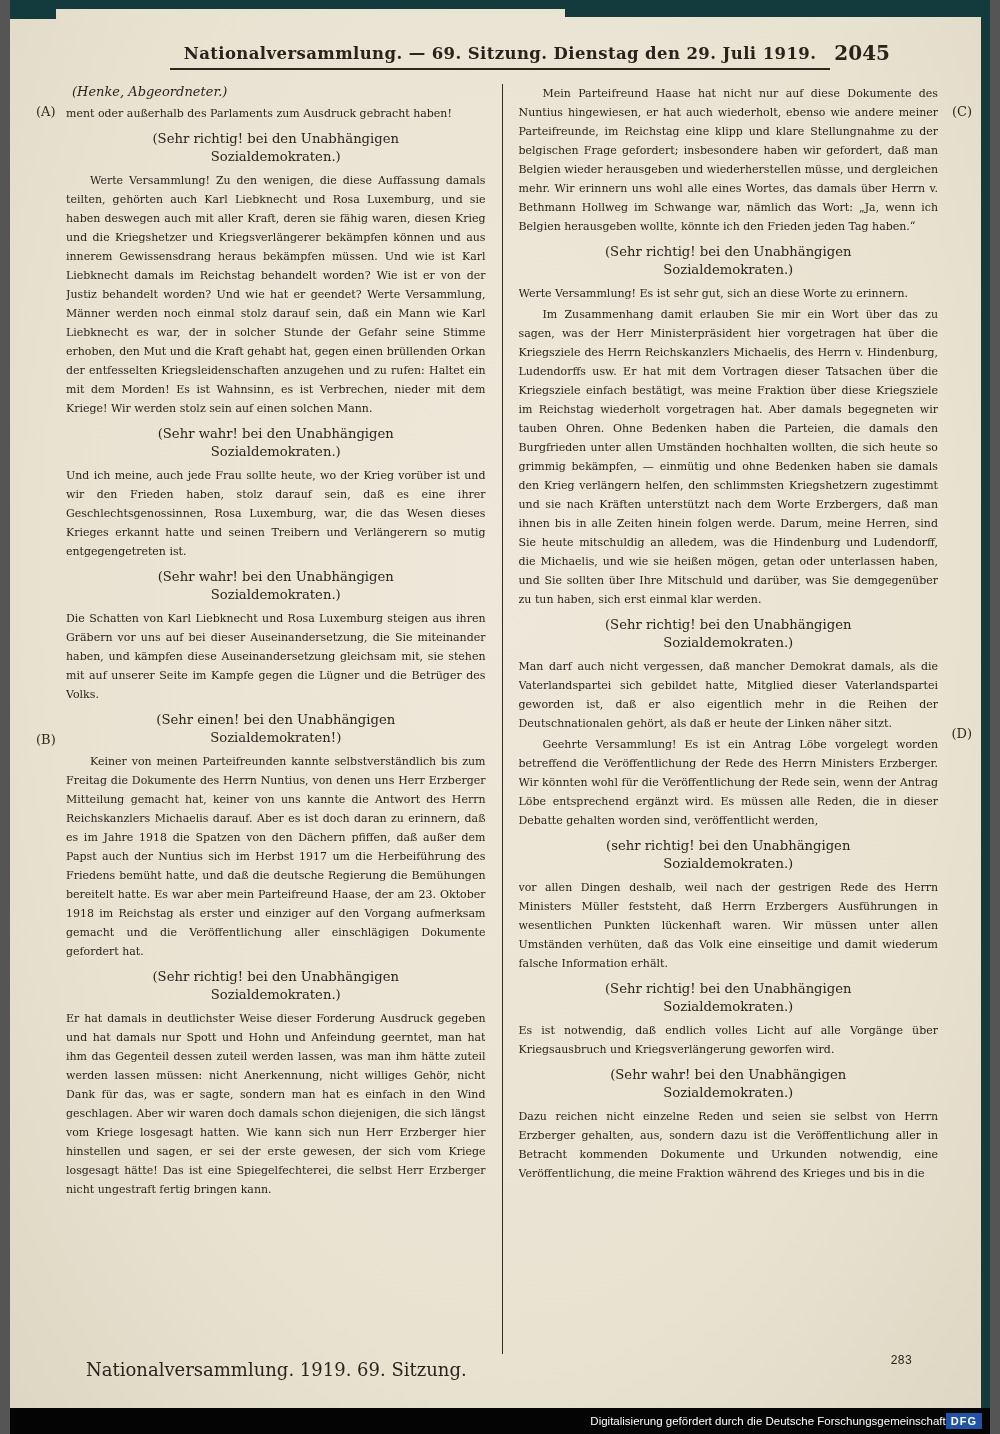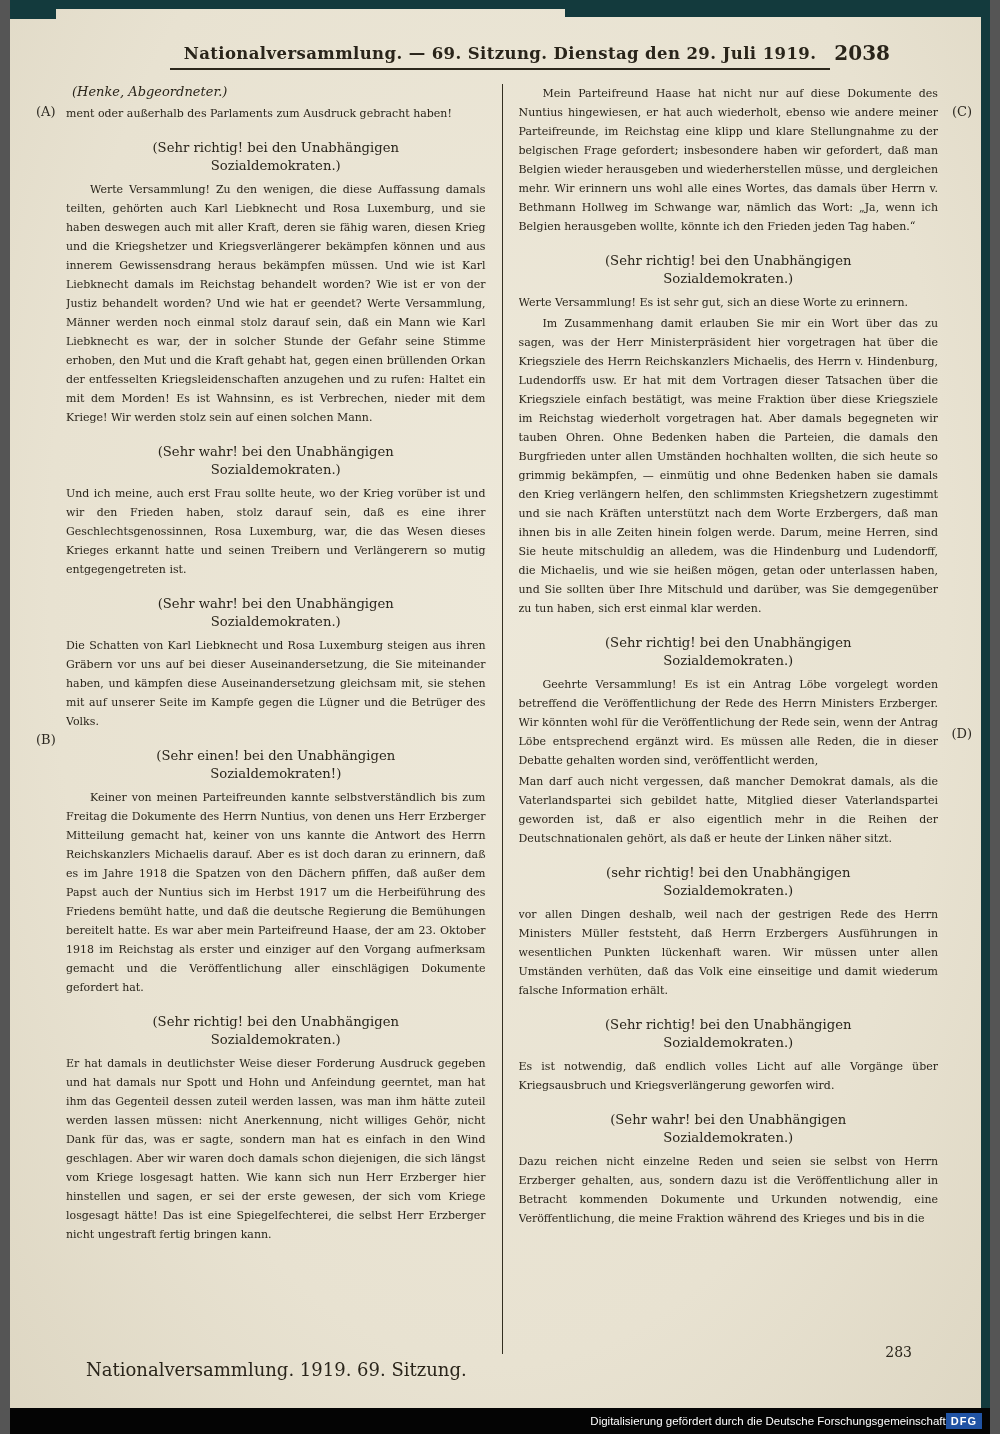--- a/index.html
+++ b/index.html
@@ -63,25 +63,25 @@
     line-height: 19px;
     text-align: justify;
     margin-bottom: 2px;
   }
   .para.indent { text-indent: 24px; }
   .interjection {
     font-size: 13.2px;
     line-height: 18px;
     text-align: center;
     max-width: 280px;
-    margin: 16px auto 5px;
+    margin: 7px auto 5px;
   }
 
   .footer-left { position: absolute; left: 76px; bottom: 54px; font-size: 18px; }
-  .footer-right { position: absolute; right: 78px; bottom: 74px; font-size: 14px; }
+  .footer-right { position: absolute; right: 78px; bottom: 66px; font-size: 12px; font-family: Liberation Mono, monospace; }
 
   .bottom-bar {
     position: absolute;
     left: 0; right: 0; bottom: 0;
     height: 26px;
     background: #040404;
     display: flex;
     align-items: center;
     justify-content: flex-end;
     gap: 0;
@@ -104,55 +104,55 @@
 
 <div class="page">
 
   <div class="scan scan-top"></div>
   <div class="scan scan-top-right"></div>
   <div class="scan scan-corner"></div>
   <div class="scan scan-right"></div>
 
   <div class="header">
     <span class="header-title">Nationalversammlung. — 69. Sitzung. Dienstag den 29. Juli 1919.</span>
-    <span class="page-number">2038</span>
+    <span class="page-number">2045</span>
   </div>
 
   <span class="marker marker-a">(A)</span>
   <span class="marker marker-b">(B)</span>
   <span class="marker marker-c">(C)</span>
   <span class="marker marker-d">(D)</span>
 
   <div class="columns">
     <div class="col col-left">
       <div class="speaker-note">(Henke, Abgeordneter.)</div>
       <div>
           <div class="para">ment oder außerhalb des Parlaments zum Ausdruck gebracht haben!</div>
           <div class="interjection">(Sehr richtig! bei den Unabhängigen Sozialdemokraten.)</div>
           <div class="para indent">Werte Versammlung! Zu den wenigen, die diese Auffassung damals teilten, gehörten auch Karl Liebknecht und Rosa Luxemburg, und sie haben deswegen auch mit aller Kraft, deren sie fähig waren, diesen Krieg und die Kriegshetzer und Kriegsverlängerer bekämpfen können und aus innerem Gewissensdrang heraus bekämpfen müssen. Und wie ist Karl Liebknecht damals im Reichstag behandelt worden? Wie ist er von der Justiz behandelt worden? Und wie hat er geendet? Werte Versammlung, Männer werden noch einmal stolz darauf sein, daß ein Mann wie Karl Liebknecht es war, der in solcher Stunde der Gefahr seine Stimme erhoben, den Mut und die Kraft gehabt hat, gegen einen brüllenden Orkan der entfesselten Kriegsleidenschaften anzugehen und zu rufen: Haltet ein mit dem Morden! Es ist Wahnsinn, es ist Verbrechen, nieder mit dem Kriege! Wir werden stolz sein auf einen solchen Mann.</div>
           <div class="interjection">(Sehr wahr! bei den Unabhängigen Sozialdemokraten.)</div>
-          <div class="para">Und ich meine, auch erst Frau sollte heute, wo der Krieg vorüber ist und wir den Frieden haben, stolz darauf sein, daß es eine ihrer Geschlechtsgenossinnen, Rosa Luxemburg, war, die das Wesen dieses Krieges erkannt hatte und seinen Treibern und Verlängerern so mutig entgegengetreten ist.</div>
+          <div class="para">Und ich meine, auch jede Frau sollte heute, wo der Krieg vorüber ist und wir den Frieden haben, stolz darauf sein, daß es eine ihrer Geschlechtsgenossinnen, Rosa Luxemburg, war, die das Wesen dieses Krieges erkannt hatte und seinen Treibern und Verlängerern so mutig entgegengetreten ist.</div>
           <div class="interjection">(Sehr wahr! bei den Unabhängigen Sozialdemokraten.)</div>
           <div class="para">Die Schatten von Karl Liebknecht und Rosa Luxemburg steigen aus ihren Gräbern vor uns auf bei dieser Auseinandersetzung, die Sie miteinander haben, und kämpfen diese Auseinandersetzung gleichsam mit, sie stehen mit auf unserer Seite im Kampfe gegen die Lügner und die Betrüger des Volks.</div>
           <div class="interjection">(Sehr einen! bei den Unabhängigen Sozialdemokraten!)</div>
           <div class="para indent">Keiner von meinen Parteifreunden kannte selbstverständlich bis zum Freitag die Dokumente des Herrn Nuntius, von denen uns Herr Erzberger Mitteilung gemacht hat, keiner von uns kannte die Antwort des Herrn Reichskanzlers Michaelis darauf. Aber es ist doch daran zu erinnern, daß es im Jahre 1918 die Spatzen von den Dächern pfiffen, daß außer dem Papst auch der Nuntius sich im Herbst 1917 um die Herbeiführung des Friedens bemüht hatte, und daß die deutsche Regierung die Bemühungen bereitelt hatte. Es war aber mein Parteifreund Haase, der am 23. Oktober 1918 im Reichstag als erster und einziger auf den Vorgang aufmerksam gemacht und die Veröffentlichung aller einschlägigen Dokumente gefordert hat.</div>
           <div class="interjection">(Sehr richtig! bei den Unabhängigen Sozialdemokraten.)</div>
           <div class="para">Er hat damals in deutlichster Weise dieser Forderung Ausdruck gegeben und hat damals nur Spott und Hohn und Anfeindung geerntet, man hat ihm das Gegenteil dessen zuteil werden lassen, was man ihm hätte zuteil werden lassen müssen: nicht Anerkennung, nicht williges Gehör, nicht Dank für das, was er sagte, sondern man hat es einfach in den Wind geschlagen. Aber wir waren doch damals schon diejenigen, die sich längst vom Kriege losgesagt hatten. Wie kann sich nun Herr Erzberger hier hinstellen und sagen, er sei der erste gewesen, der sich vom Kriege losgesagt hätte! Das ist eine Spiegelfechterei, die selbst Herr Erzberger nicht ungestraft fertig bringen kann.</div>
         </div>
     </div>
     <div class="divider"></div>
     <div class="col col-right">
       <div>
           <div class="para indent">Mein Parteifreund Haase hat nicht nur auf diese Dokumente des Nuntius hingewiesen, er hat auch wiederholt, ebenso wie andere meiner Parteifreunde, im Reichstag eine klipp und klare Stellungnahme zu der belgischen Frage gefordert; insbesondere haben wir gefordert, daß man Belgien wieder herausgeben und wiederherstellen müsse, und dergleichen mehr. Wir erinnern uns wohl alle eines Wortes, das damals über Herrn v. Bethmann Hollweg im Schwange war, nämlich das Wort: „Ja, wenn ich Belgien herausgeben wollte, könnte ich den Frieden jeden Tag haben.“</div>
           <div class="interjection">(Sehr richtig! bei den Unabhängigen Sozialdemokraten.)</div>
           <div class="para">Werte Versammlung! Es ist sehr gut, sich an diese Worte zu erinnern.</div>
           <div class="para indent">Im Zusammenhang damit erlauben Sie mir ein Wort über das zu sagen, was der Herr Ministerpräsident hier vorgetragen hat über die Kriegsziele des Herrn Reichskanzlers Michaelis, des Herrn v. Hindenburg, Ludendorffs usw. Er hat mit dem Vortragen dieser Tatsachen über die Kriegsziele einfach bestätigt, was meine Fraktion über diese Kriegsziele im Reichstag wiederholt vorgetragen hat. Aber damals begegneten wir tauben Ohren. Ohne Bedenken haben die Parteien, die damals den Burgfrieden unter allen Umständen hochhalten wollten, die sich heute so grimmig bekämpfen, — einmütig und ohne Bedenken haben sie damals den Krieg verlängern helfen, den schlimmsten Kriegshetzern zugestimmt und sie nach Kräften unterstützt nach dem Worte Erzbergers, daß man ihnen bis in alle Zeiten hinein folgen werde. Darum, meine Herren, sind Sie heute mitschuldig an alledem, was die Hindenburg und Ludendorff, die Michaelis, und wie sie heißen mögen, getan oder unterlassen haben, und Sie sollten über Ihre Mitschuld und darüber, was Sie demgegenüber zu tun haben, sich erst einmal klar werden.</div>
           <div class="interjection">(Sehr richtig! bei den Unabhängigen Sozialdemokraten.)</div>
+          <div class="para">Man darf auch nicht vergessen, daß mancher Demokrat damals, als die Vaterlandspartei sich gebildet hatte, Mitglied dieser Vaterlandspartei geworden ist, daß er also eigentlich mehr in die Reihen der Deutschnationalen gehört, als daß er heute der Linken näher sitzt.</div>
           <div class="para indent">Geehrte Versammlung! Es ist ein Antrag Löbe vorgelegt worden betreffend die Veröffentlichung der Rede des Herrn Ministers Erzberger. Wir könnten wohl für die Veröffentlichung der Rede sein, wenn der Antrag Löbe entsprechend ergänzt wird. Es müssen alle Reden, die in dieser Debatte gehalten worden sind, veröffentlicht werden,</div>
-          <div class="para">Man darf auch nicht vergessen, daß mancher Demokrat damals, als die Vaterlandspartei sich gebildet hatte, Mitglied dieser Vaterlandspartei geworden ist, daß er also eigentlich mehr in die Reihen der Deutschnationalen gehört, als daß er heute der Linken näher sitzt.</div>
           <div class="interjection">(sehr richtig! bei den Unabhängigen Sozialdemokraten.)</div>
           <div class="para">vor allen Dingen deshalb, weil nach der gestrigen Rede des Herrn Ministers Müller feststeht, daß Herrn Erzbergers Ausführungen in wesentlichen Punkten lückenhaft waren. Wir müssen unter allen Umständen verhüten, daß das Volk eine einseitige und damit wiederum falsche Information erhält.</div>
           <div class="interjection">(Sehr richtig! bei den Unabhängigen Sozialdemokraten.)</div>
           <div class="para">Es ist notwendig, daß endlich volles Licht auf alle Vorgänge über Kriegsausbruch und Kriegsverlängerung geworfen wird.</div>
           <div class="interjection">(Sehr wahr! bei den Unabhängigen Sozialdemokraten.)</div>
           <div class="para">Dazu reichen nicht einzelne Reden und seien sie selbst von Herrn Erzberger gehalten, aus, sondern dazu ist die Veröffentlichung aller in Betracht kommenden Dokumente und Urkunden notwendig, eine Veröffentlichung, die meine Fraktion während des Krieges und bis in die</div>
         </div>
     </div>
   </div>
 

